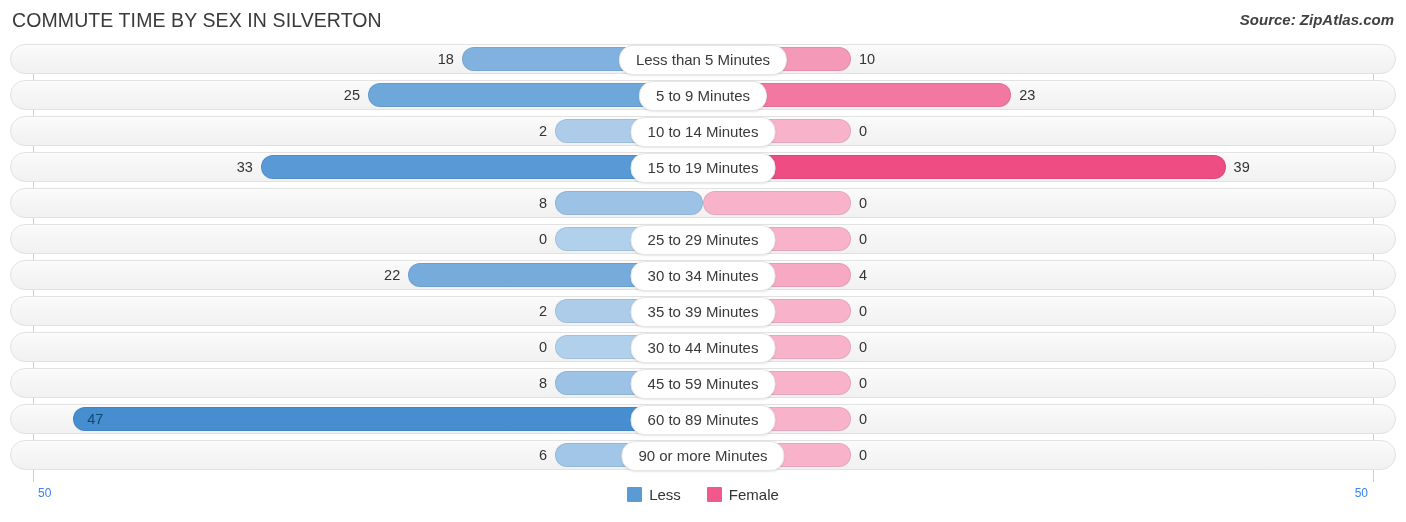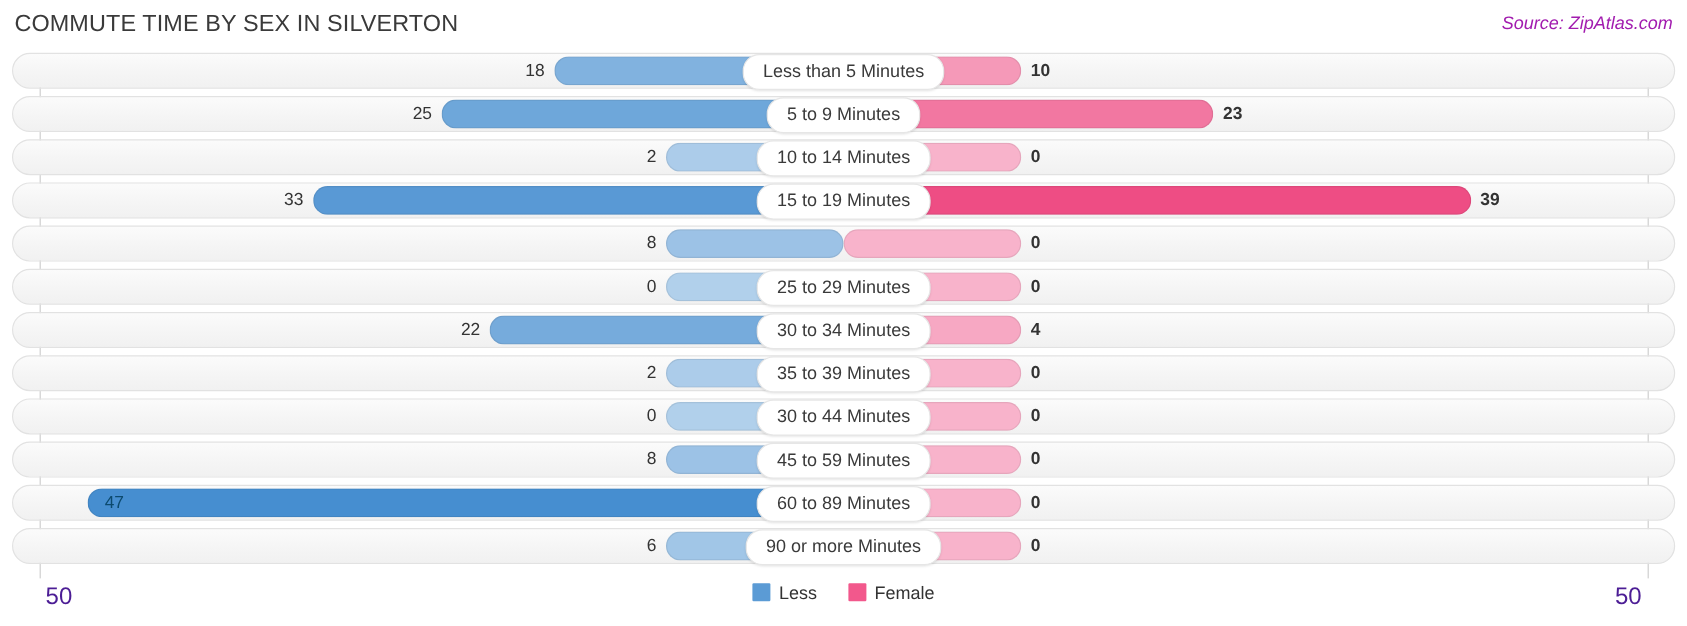--- a/index.html
+++ b/index.html
@@ -38,22 +38,22 @@
     letter-spacing: 0.1px;
     color: #3a3a3a;
     white-space: nowrap;
   }
   .source-note {
     position: absolute;
     right: 12px;
     top: 11px;
     font-size: 15px;
     font-style: italic;
-    font-weight: normal;
-    color: #a21caf;
+    font-weight: bold;
+    color: #404040;
     white-space: nowrap;
   }
 
   
   .plot {
     position: absolute;
     left: 0;
     top: 44px;
     width: 1406px;
     height: 434px;
@@ -115,21 +115,21 @@
   .val {
     position: absolute;
     top: 0;
     height: 30px;
     line-height: 30px;
     font-size: 14.5px;
     color: #333333;
     white-space: nowrap;
   }
   .val.male-out  { text-align: right; }
-  .val.female-out{ text-align: left; font-weight: bold; }
+  .val.female-out{ text-align: left; }
 
   
   .val-in {
     position: absolute;
     top: 0;
     height: 30px;
     line-height: 30px;
     font-size: 14.5px;
     color: #0c4a6e;
     white-space: nowrap;
@@ -158,22 +158,22 @@
   .footer {
     position: absolute;
     left: 0;
     top: 478px;
     width: 1406px;
     height: 44px;
   }
   .axis-tick {
     position: absolute;
     top: 8px;
-    font-size: 20px;
-    color: #4c1d95;
+    font-size: 12px;
+    color: #3b82f6;
   }
   .axis-tick.left  { left: 38px; }
   .axis-tick.right { right: 38px; }
 
   .legend {
     position: absolute;
     left: 0;
     top: 8px;
     width: 1406px;
     text-align: center;

